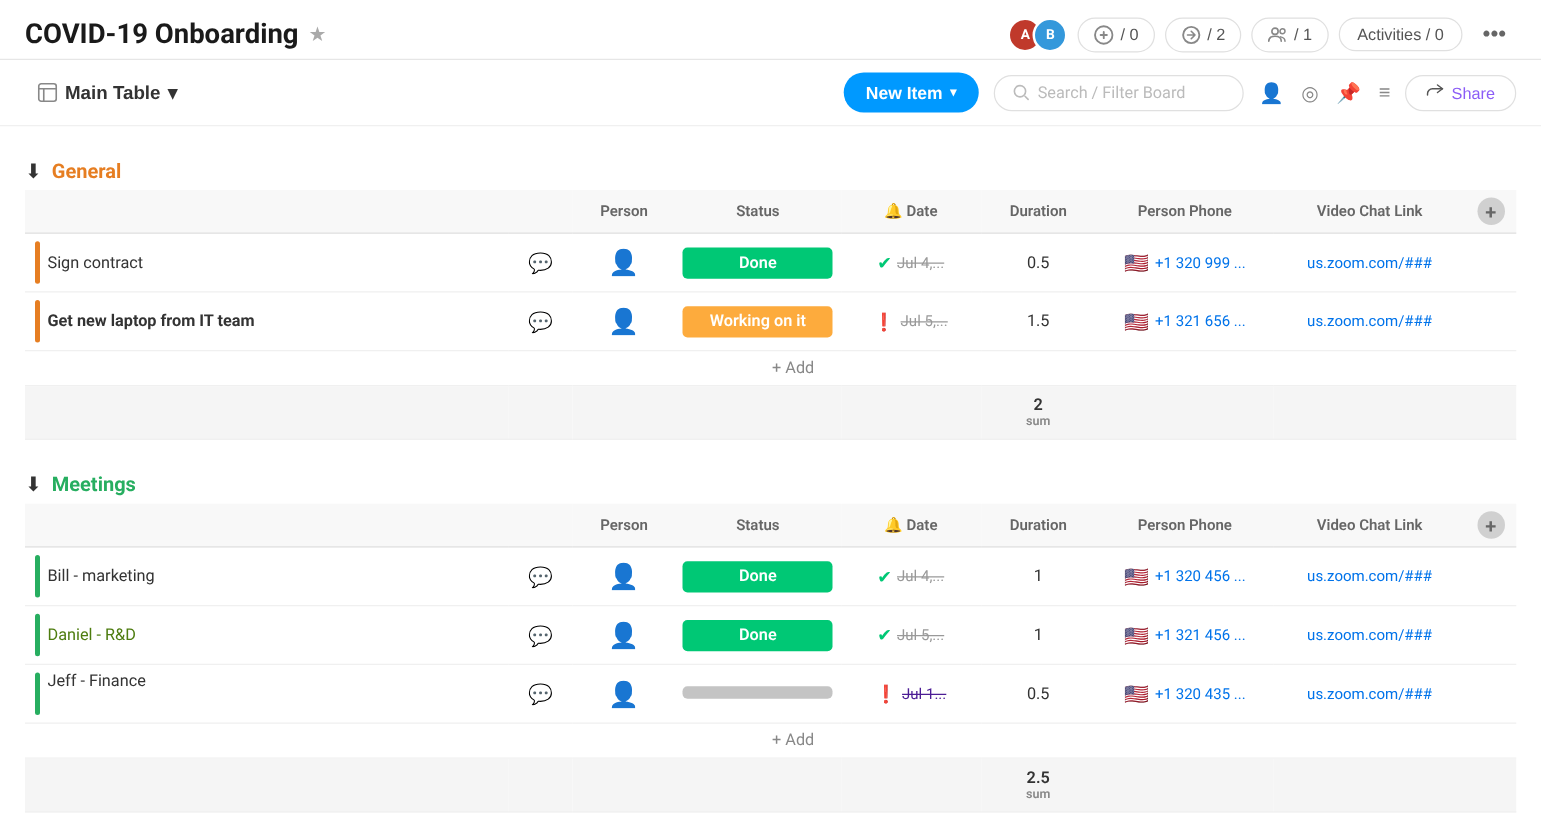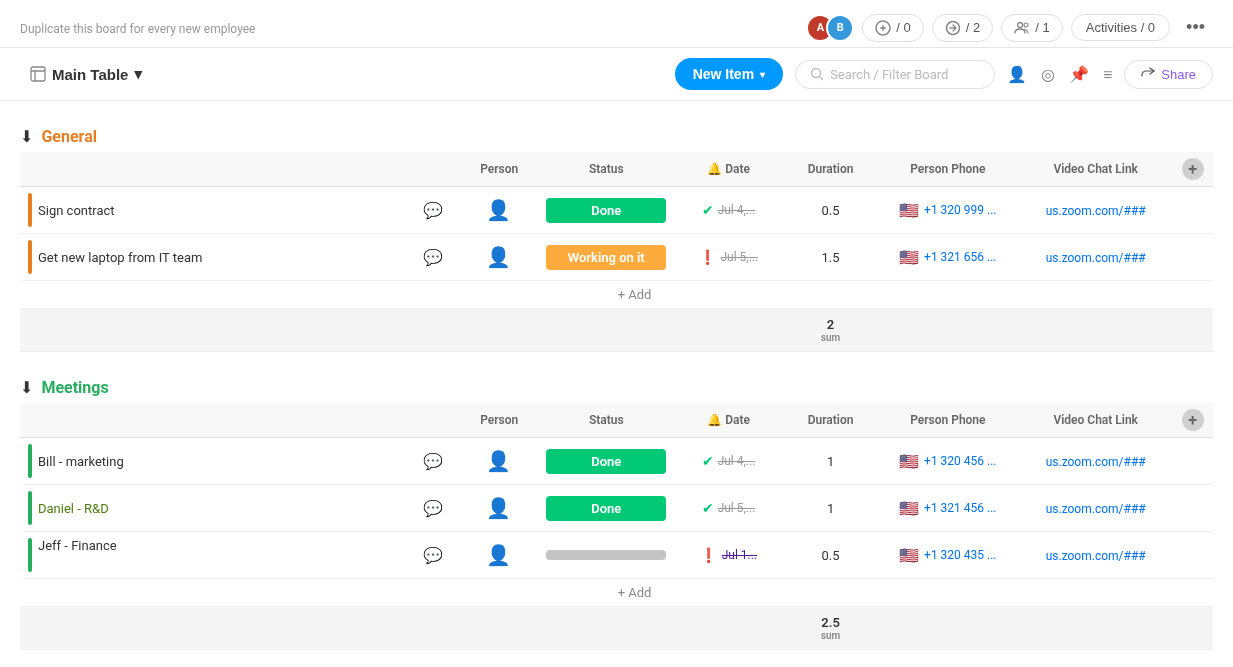--- a/index.html
+++ b/index.html
@@ -45,21 +45,24 @@
     .table-grid { width: 100%; border-collapse: collapse; }
     td { padding: 6px 4px; vertical-align: middle; text-align: center; border-bottom: 1px solid #f0f0f0; }
     th { padding: 6px 4px; text-align: center; background: #f8f8f8; font-size: 12px; font-weight: 600; color: #666; border-bottom: 1px solid #e0e0e0; white-space: nowrap; }
     th.left { text-align: left; padding-left: 36px; }
   </style>
 </head>
 <body>
 
 <div class="top-header">
   <div class="title-area">
-    <span class="subtitle">Duplicate this board for every new employee</span>
+    <div class="title-row">
+      <span class="board-title">COVID-19 Onboarding</span>
+      <span class="star-icon">★</span>
+    </div>
   </div>
   <div class="header-actions">
     <div class="avatar-group">
       <div class="avatar">A</div>
       <div class="avatar2">B</div>
     </div>
     <button class="header-btn">
       <svg width="16" height="16" viewBox="0 0 16 16" fill="none">
           <path d="M8 1a7 7 0 100 14A7 7 0 008 1z" stroke="#888" stroke-width="1.5" fill="none"></path>
           <path d="M5.5 8h5M8 5.5v5" stroke="#888" stroke-width="1.5" stroke-linecap="round"></path>
@@ -171,21 +174,21 @@
               </div>
             </td>
             <td style="text-align: center;"><span style="font-size:13px;color:#333">0.5</span></td>
             <td>
               <div style="display:flex;align-items:center;justify-content:center;gap:5px;font-size:12px;color:#0073ea;cursor:pointer"><span style="font-size:16px">🇺🇸</span>+1 320 999 ...</div>
             </td>
             <td><span style="font-size:12px;color:#0073ea;cursor:pointer">us.zoom.com/###</span></td>
             <td></td>
           </tr>
           <tr style="border-bottom: 1px solid rgb(240, 240, 240);">
-            <td style="text-align: left;">
+            <td style="text-align: left; font-weight: bold;">
       <div style="display:flex;align-items:center;gap:6px;padding-left:4px">
         <div style="width:4px;height:34px;background:#e67e22;border-radius:2px;flex-shrink:0"></div>
         <span style="font-size:13px;color:#333">Get new laptop from IT team</span>
       </div>
             </td>
             <td><span style="font-size:16px;color:#ccc;cursor:pointer">💬</span></td>
             <td><span style="font-size:20px;color:#ccc;cursor:pointer">👤</span></td>
             <td><span style="display:inline-block;padding:5px 10px;border-radius:4px;color:#fff;font-size:13px;font-weight:600;background:#fdab3d;width:120px;text-align:center;cursor:pointer">Working on it</span></td>
             <td>
               <div style="display:flex;align-items:center;justify-content:center;gap:4px;font-size:12px;color:#555">

